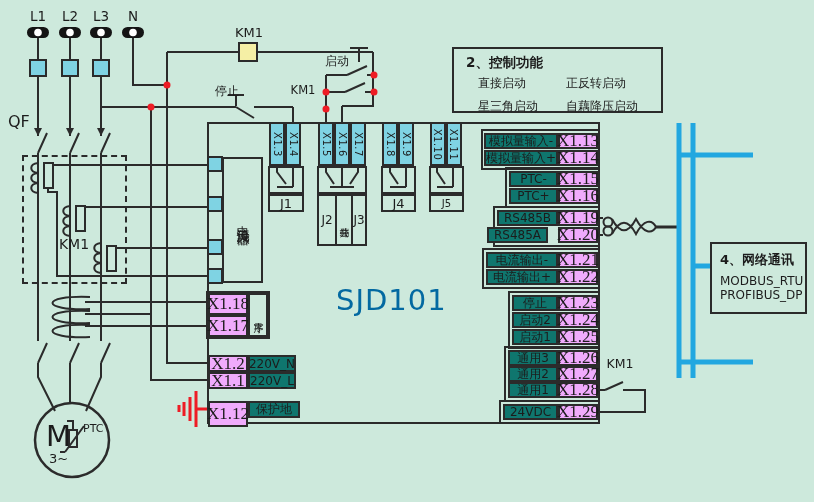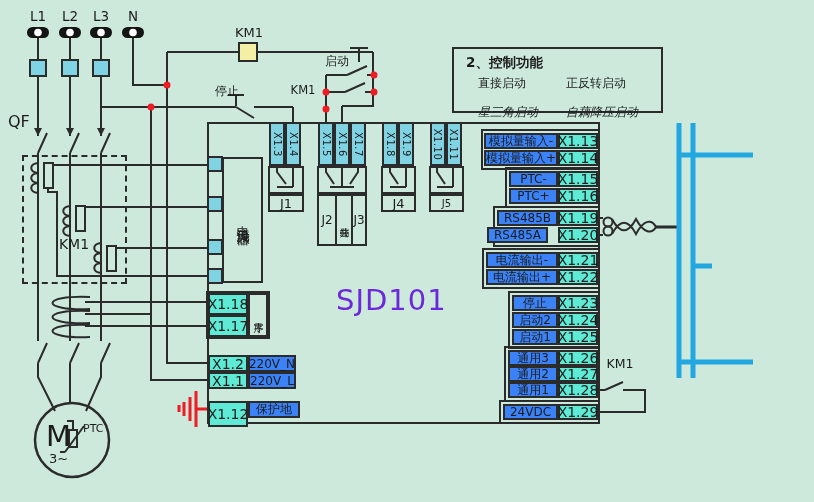--- a/index.html
+++ b/index.html
@@ -3,22 +3,22 @@
 <meta charset="utf-8">
 <style>
   html,body{margin:0;padding:0;}
   .stage{
     position:relative;width:814px;height:502px;
     background:#cde9dc;overflow:hidden;
     font-family:"DejaVu Sans","Liberation Sans",sans-serif;
     color:#1c1c1c;
   }
   .box{position:absolute;border:2px solid #2b2b2b;box-sizing:border-box;}
-  .lab{background:#3b82f6;display:flex;align-items:center;justify-content:center;font-size:12px;white-space:nowrap;}
-  .blue{background:#5eead4;display:flex;align-items:center;justify-content:center;font-size:14px;white-space:nowrap;}
+  .lab{background:#0f766e;display:flex;align-items:center;justify-content:center;font-size:12px;white-space:nowrap;}
+  .blue{background:#f0abfc;display:flex;align-items:center;justify-content:center;font-size:17px;white-space:nowrap;font-family:Liberation Serif, serif;}
   .vterm{background:#7fd3e3;display:flex;align-items:center;justify-content:center;}
   .vterm span{transform:rotate(90deg);font-size:10px;white-space:nowrap;letter-spacing:0.5px;}
   .vtext{writing-mode:vertical-rl;text-orientation:upright;display:flex;align-items:center;justify-content:center;}
   .txt{position:absolute;white-space:nowrap;}
   .ctr{display:flex;align-items:center;justify-content:center;text-align:center;}
   .dashedbox{position:absolute;border:2px dashed #2b2b2b;box-sizing:border-box;}
   svg{position:absolute;left:0;top:0;}
   .z0{z-index:0}.z1{z-index:1}.z2{z-index:2}
 </style>
 </head>
@@ -180,21 +180,21 @@
   <div class="box vtext z2" style="left:248px;top:293px;width:20px;height:44px;font-size:10px;">零序</div>
 
   <div class="box blue z2" style="left:208px;top:355px;width:40px;height:17px;text-align:right;">X1.2</div>
   <div class="box lab z2" style="left:248px;top:355px;width:48px;height:17px;">220V_N</div>
   <div class="box blue z2" style="left:208px;top:372px;width:40px;height:17px;">X1.1</div>
   <div class="box lab z2" style="left:248px;top:372px;width:48px;height:17px;">220V_L</div>
 
   <div class="box blue z2" style="left:208px;top:401px;width:40px;height:26px;">X1.12</div>
   <div class="box lab z2" style="left:248px;top:401px;width:52px;height:17px;">保护地</div>
 
-  <div class="txt z2" style="left:336px;top:283px;font-size:29px;color:#6d28d9;letter-spacing:1px;">SJD101</div>
+  <div class="txt z2" style="left:336px;top:283px;font-size:29px;color:#0369a1;letter-spacing:1px;">SJD101</div>
 
 
   <div class="box z0" style="left:481px;top:129px;width:119px;height:41px;"></div>
   <div class="box z0" style="left:505px;top:167px;width:95px;height:41px;"></div>
   <div class="box z0" style="left:493px;top:206px;width:107px;height:41px;"></div>
   <div class="box z0" style="left:482px;top:248px;width:118px;height:41px;"></div>
   <div class="box z0" style="left:508px;top:291px;width:92px;height:58px;"></div>
   <div class="box z0" style="left:504px;top:346px;width:96px;height:56px;"></div>
   <div class="box z0" style="left:499px;top:400px;width:101px;height:24px;"></div>
 
@@ -236,24 +236,29 @@
   <div class="box blue z2" style="left:558px;top:404px;width:40px;height:16px;">X1.29</div>
 
   <div class="txt ctr z2" style="left:602px;top:356px;width:36px;height:15px;font-size:12.5px;">KM1</div>
 
   <div class="box z2" style="left:452px;top:47px;width:211px;height:66px;padding:5px 0 0 12px;">
     <div style="font-size:13.5px;font-weight:bold;">2、控制功能</div>
     <div style="display:flex;margin-top:3px;font-family:Liberation Mono, monospace;">
       <div style="font-size:12px;margin-left:12px;width:88px;">直接启动</div>
       <div style="font-size:12px;">正反转启动</div>
     </div>
-    <div style="display:flex;margin-top:12px;font-style:italic;">
+    <div style="display:flex;margin-top:6px;">
       <div style="font-size:12px;margin-left:12px;width:88px;">星三角启动</div>
       <div style="font-size:12px;">自藕降压启动</div>
     </div>
   </div>
 
+  <div class="box z2" style="left:710px;top:242px;width:97px;height:72px;padding:7px 0 0 8px;background:#cde9dc;">
+    <div style="font-size:13px;font-weight:bold;">4、网络通讯</div>
+    <div style="font-size:12px;margin-top:5px;">MODBUS_RTU</div>
+    <div style="font-size:12px;">PROFIBUS_DP</div>
+  </div>
 
   <div class="txt z2" style="left:46px;top:419px;font-size:29px;">M</div>
   <div class="txt z2" style="left:49px;top:451px;font-size:13px;">3~</div>
   <div class="txt z2" style="left:83px;top:422px;font-size:11px;">PTC</div>
 
 </div>
 
 </body></html>

